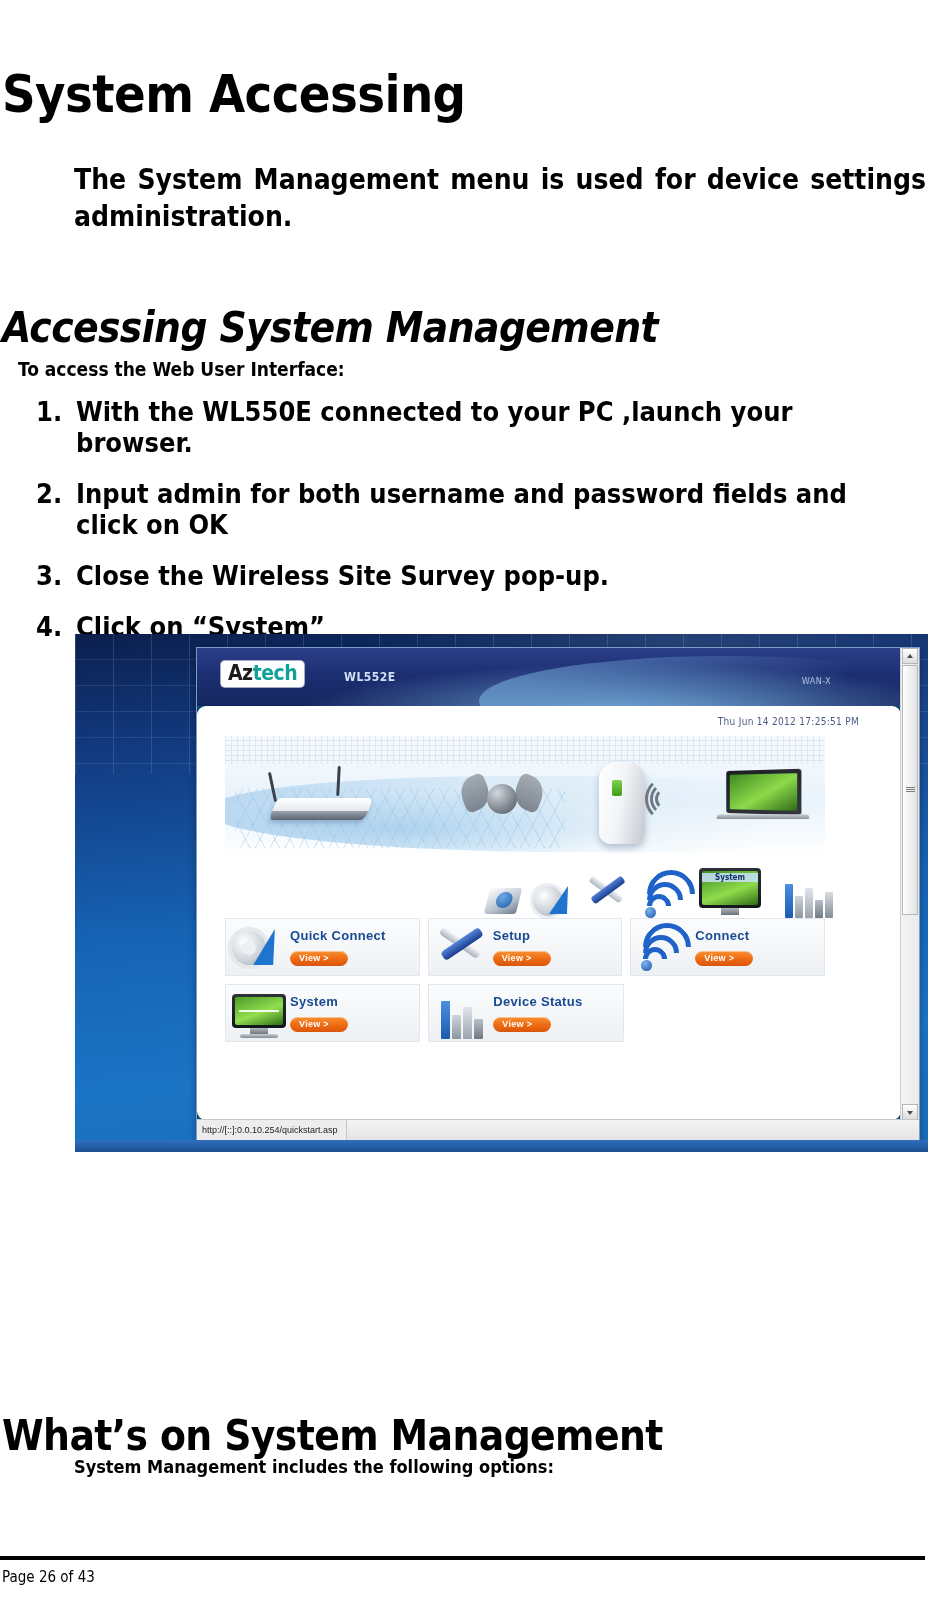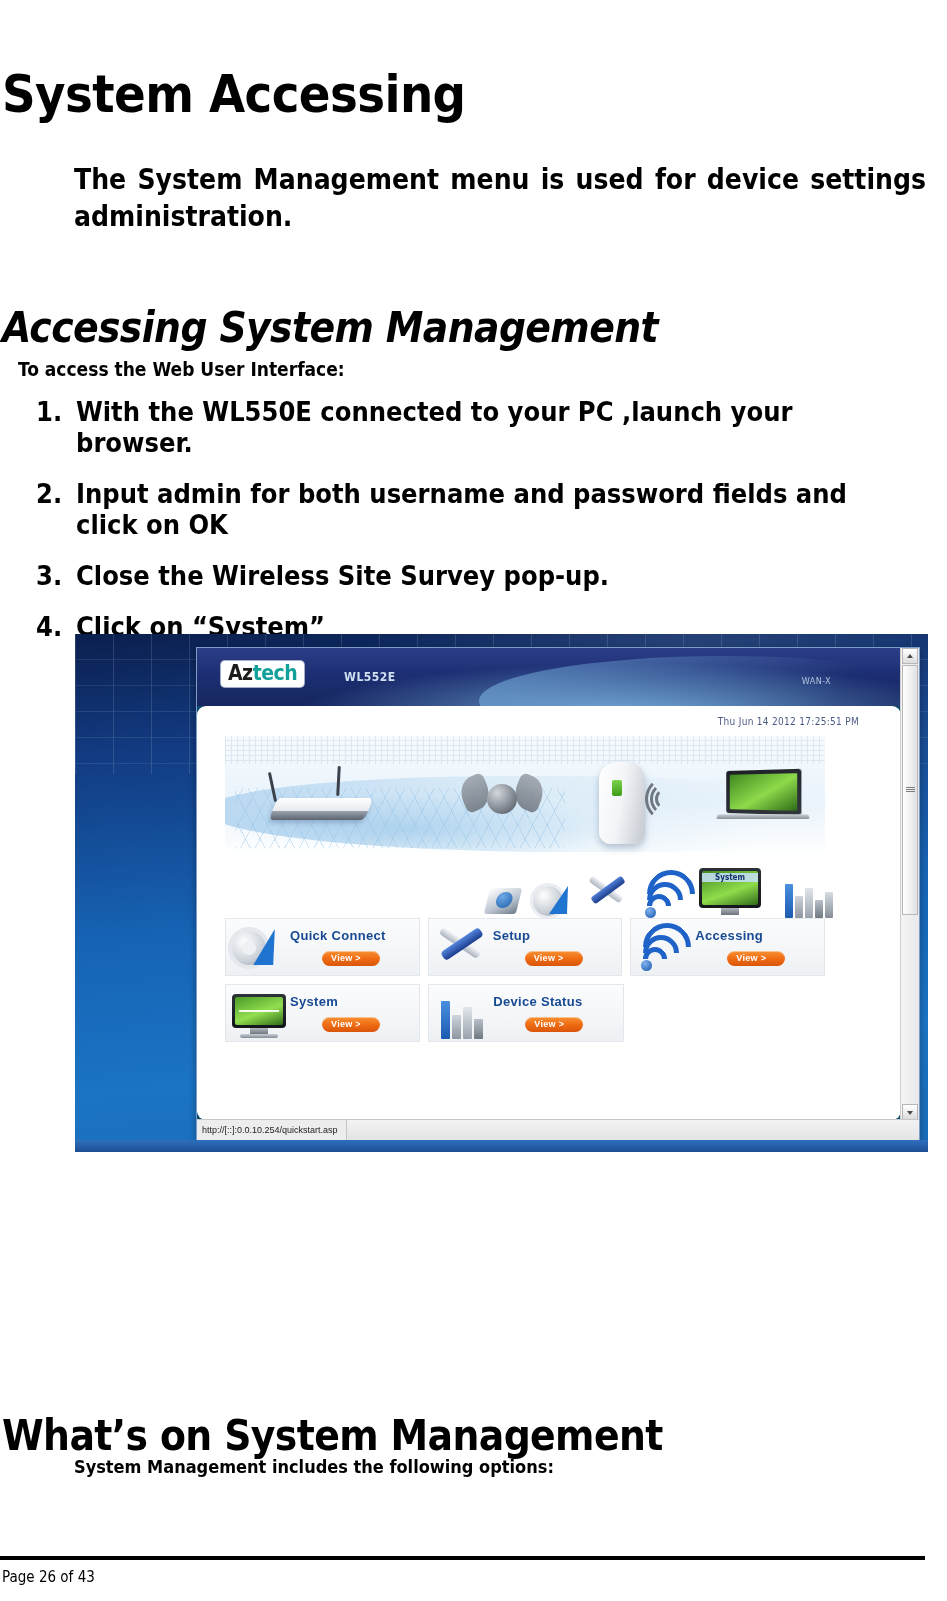--- a/index.html
+++ b/index.html
@@ -523,21 +523,20 @@
     min-width: 40px;
     padding: 2px 9px 3px 9px;
     border-radius: 9px;
     background: linear-gradient(180deg, #f79134 0%, #ef6b12 52%, #d9550a 100%);
     color: #ffffff;
     font-size: 9px;
     font-weight: bold;
     font-family: "Liberation Sans", sans-serif;
     letter-spacing: .3px;
     box-shadow: inset 0 1px 0 rgba(255,255,255,.45);
-    margin-left: 32px;
   }
 
   
   .ic-gear {
     position: absolute;
     left: 2px; top: 8px;
     width: 34px; height: 34px;
     border-radius: 50%;
     background: radial-gradient(circle at 36% 32%, #ffffff, #ccd2d9 60%, #8e97a2);
     box-shadow: 0 0 0 4px rgba(226,230,235,.9);
@@ -859,21 +858,21 @@
               <div class="tile">
                 <div class="tile-icon">
                   <div class="ic-wifi">
                     <div class="wifi-arc wf3"></div>
                     <div class="wifi-arc wf2"></div>
                     <div class="wifi-arc wf1"></div>
                     <div class="wifi-dot"></div>
                   </div>
                 </div>
                 <div class="tile-text">
-                  <div class="tile-label">Accessing</div>
+                  <div class="tile-label">Connect</div>
                   <span class="view-btn">View &gt;</span>
                 </div>
               </div>
 
             </div>
 
             <div class="tile-row">
 
               <div class="tile">
                 <div class="tile-icon">

